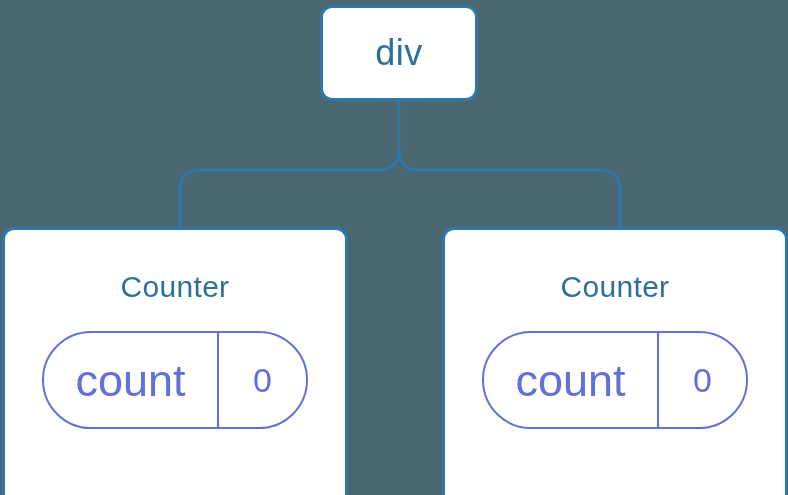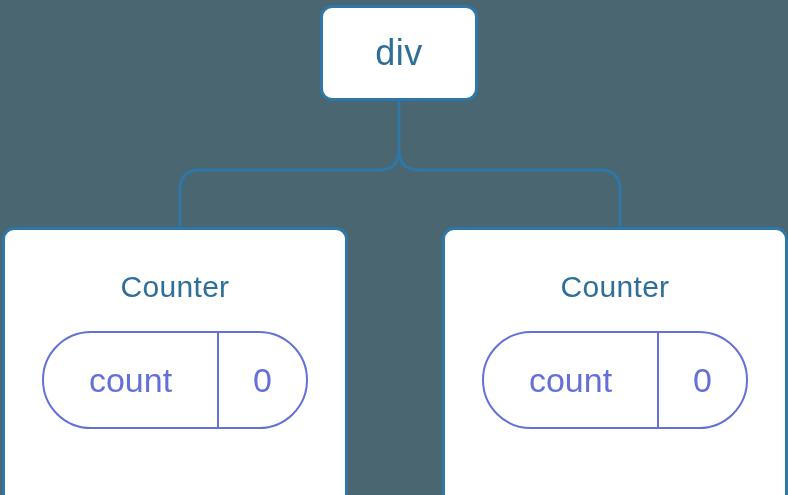--- a/index.html
+++ b/index.html
@@ -87,21 +87,21 @@
     align-items: stretch;
     background: #ffffff;
   }
   .pill-key {
     flex: 0 0 173px;
     display: flex;
     align-items: center;
     justify-content: center;
     border-right: 2px solid #6370d8;
     color: #6370d8;
-    font-size: 34px;
+    font-size: 45px;
     line-height: 1;
   }
   .pill-value {
     flex: 1 1 auto;
     display: flex;
     align-items: center;
     justify-content: center;
     color: #6370d8;
     font-size: 34px;
     line-height: 1;

